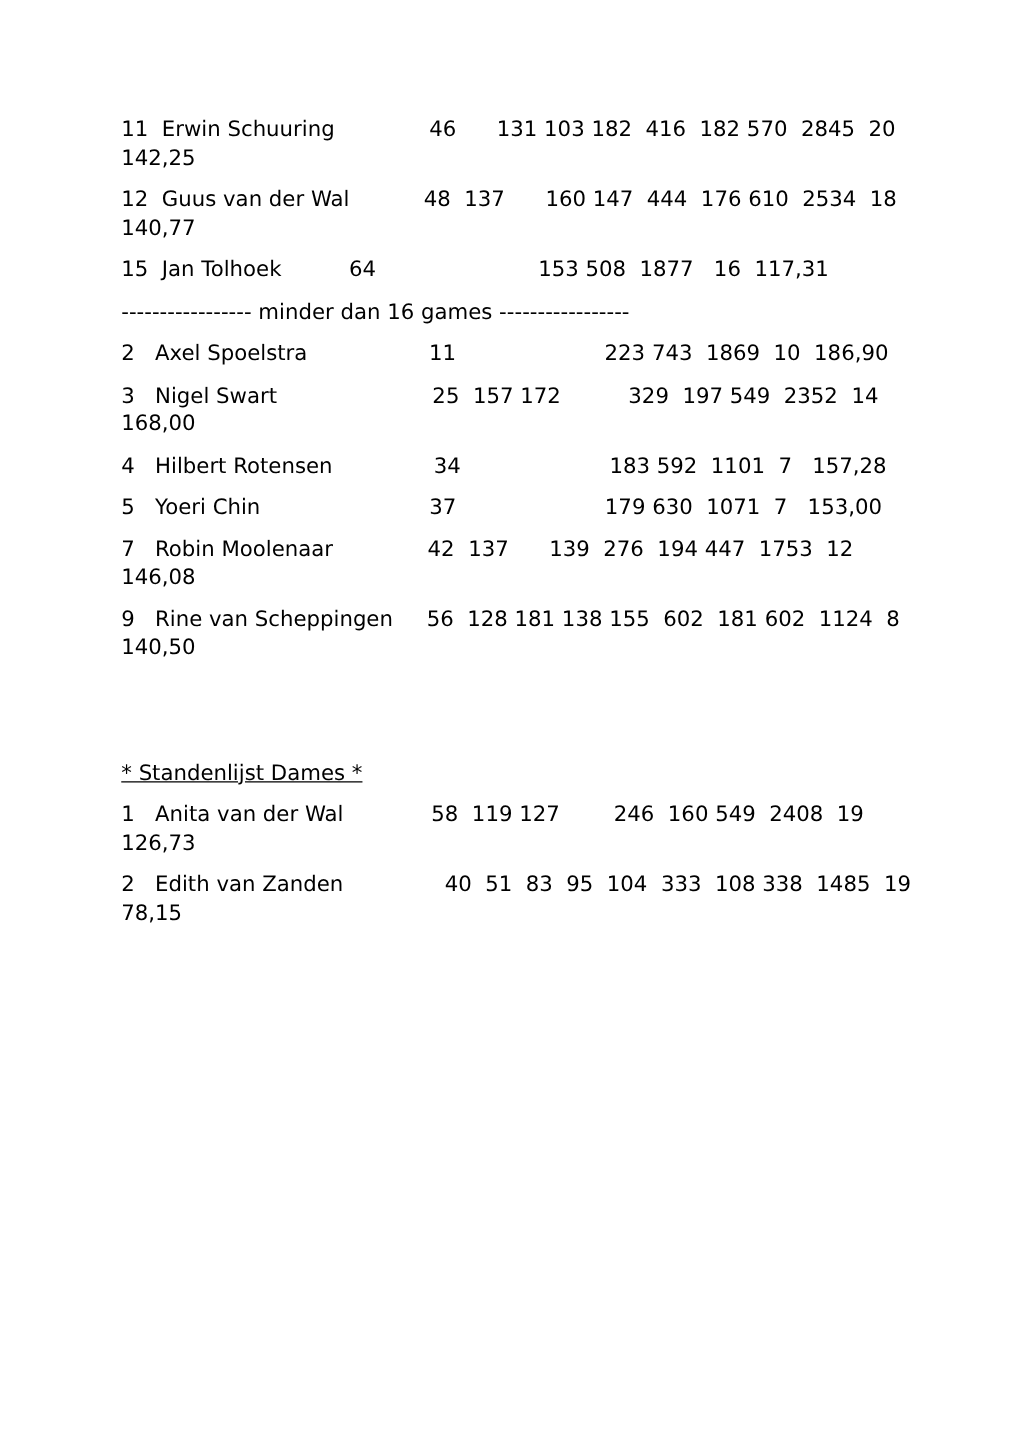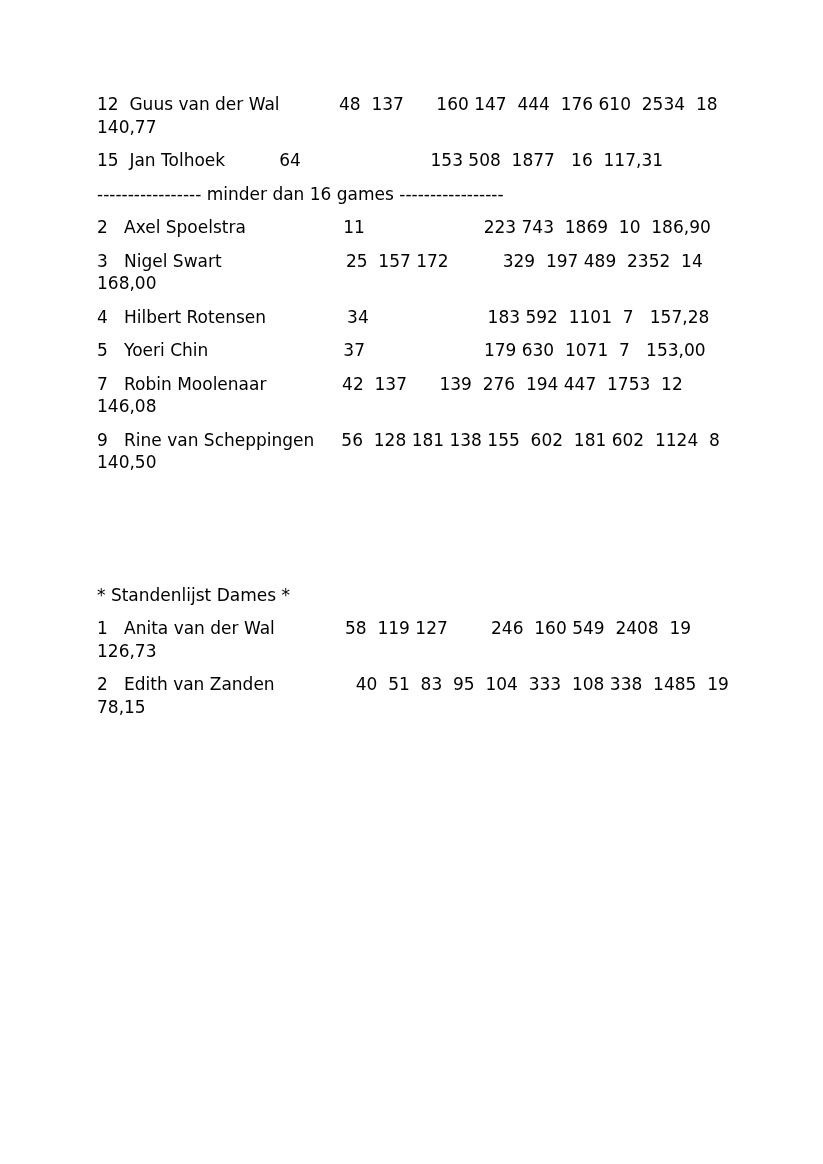--- a/index.html
+++ b/index.html
@@ -22,35 +22,38 @@
     font-size: 17px;
     line-height: 22.5px;
     color: #000000;
   }
   p.ln {
     margin: 0 0 11px 0;
     white-space: pre;
     min-height: 22.5px;
   }
   p.dames-title {
-    margin-top: 110px;
+    margin-top: 78px;
+    text-decoration: underline;
   }
 </style>
 </head>
 <body>
 
 <div class="page">
+  <p class="ln">11  Erwin Schuuring              46      131 103 182  416  182 570  2845  20
+142,25</p>
   <p class="ln">12  Guus van der Wal           48  137      160 147  444  176 610  2534  18
 140,77</p>
   <p class="ln">15  Jan Tolhoek          64                        153 508  1877   16  117,31</p>
 
   <p class="ln">----------------- minder dan 16 games -----------------</p>
 
   <p class="ln">2   Axel Spoelstra                  11                      223 743  1869  10  186,90</p>
-  <p class="ln">3   Nigel Swart                       25  157 172          329  197 489  2352  14
+  <p class="ln">3   Nigel Swart                       25  157 172          329  197 549  2352  14
 168,00</p>
   <p class="ln">4   Hilbert Rotensen               34                      183 592  1101  7   157,28</p>
   <p class="ln">5   Yoeri Chin                         37                      179 630  1071  7   153,00</p>
   <p class="ln">7   Robin Moolenaar              42  137      139  276  194 447  1753  12
 146,08</p>
   <p class="ln">9   Rine van Scheppingen     56  128 181 138 155  602  181 602  1124  8
 140,50</p>
 
   <p class="ln dames-title">* Standenlijst Dames *</p>
 

